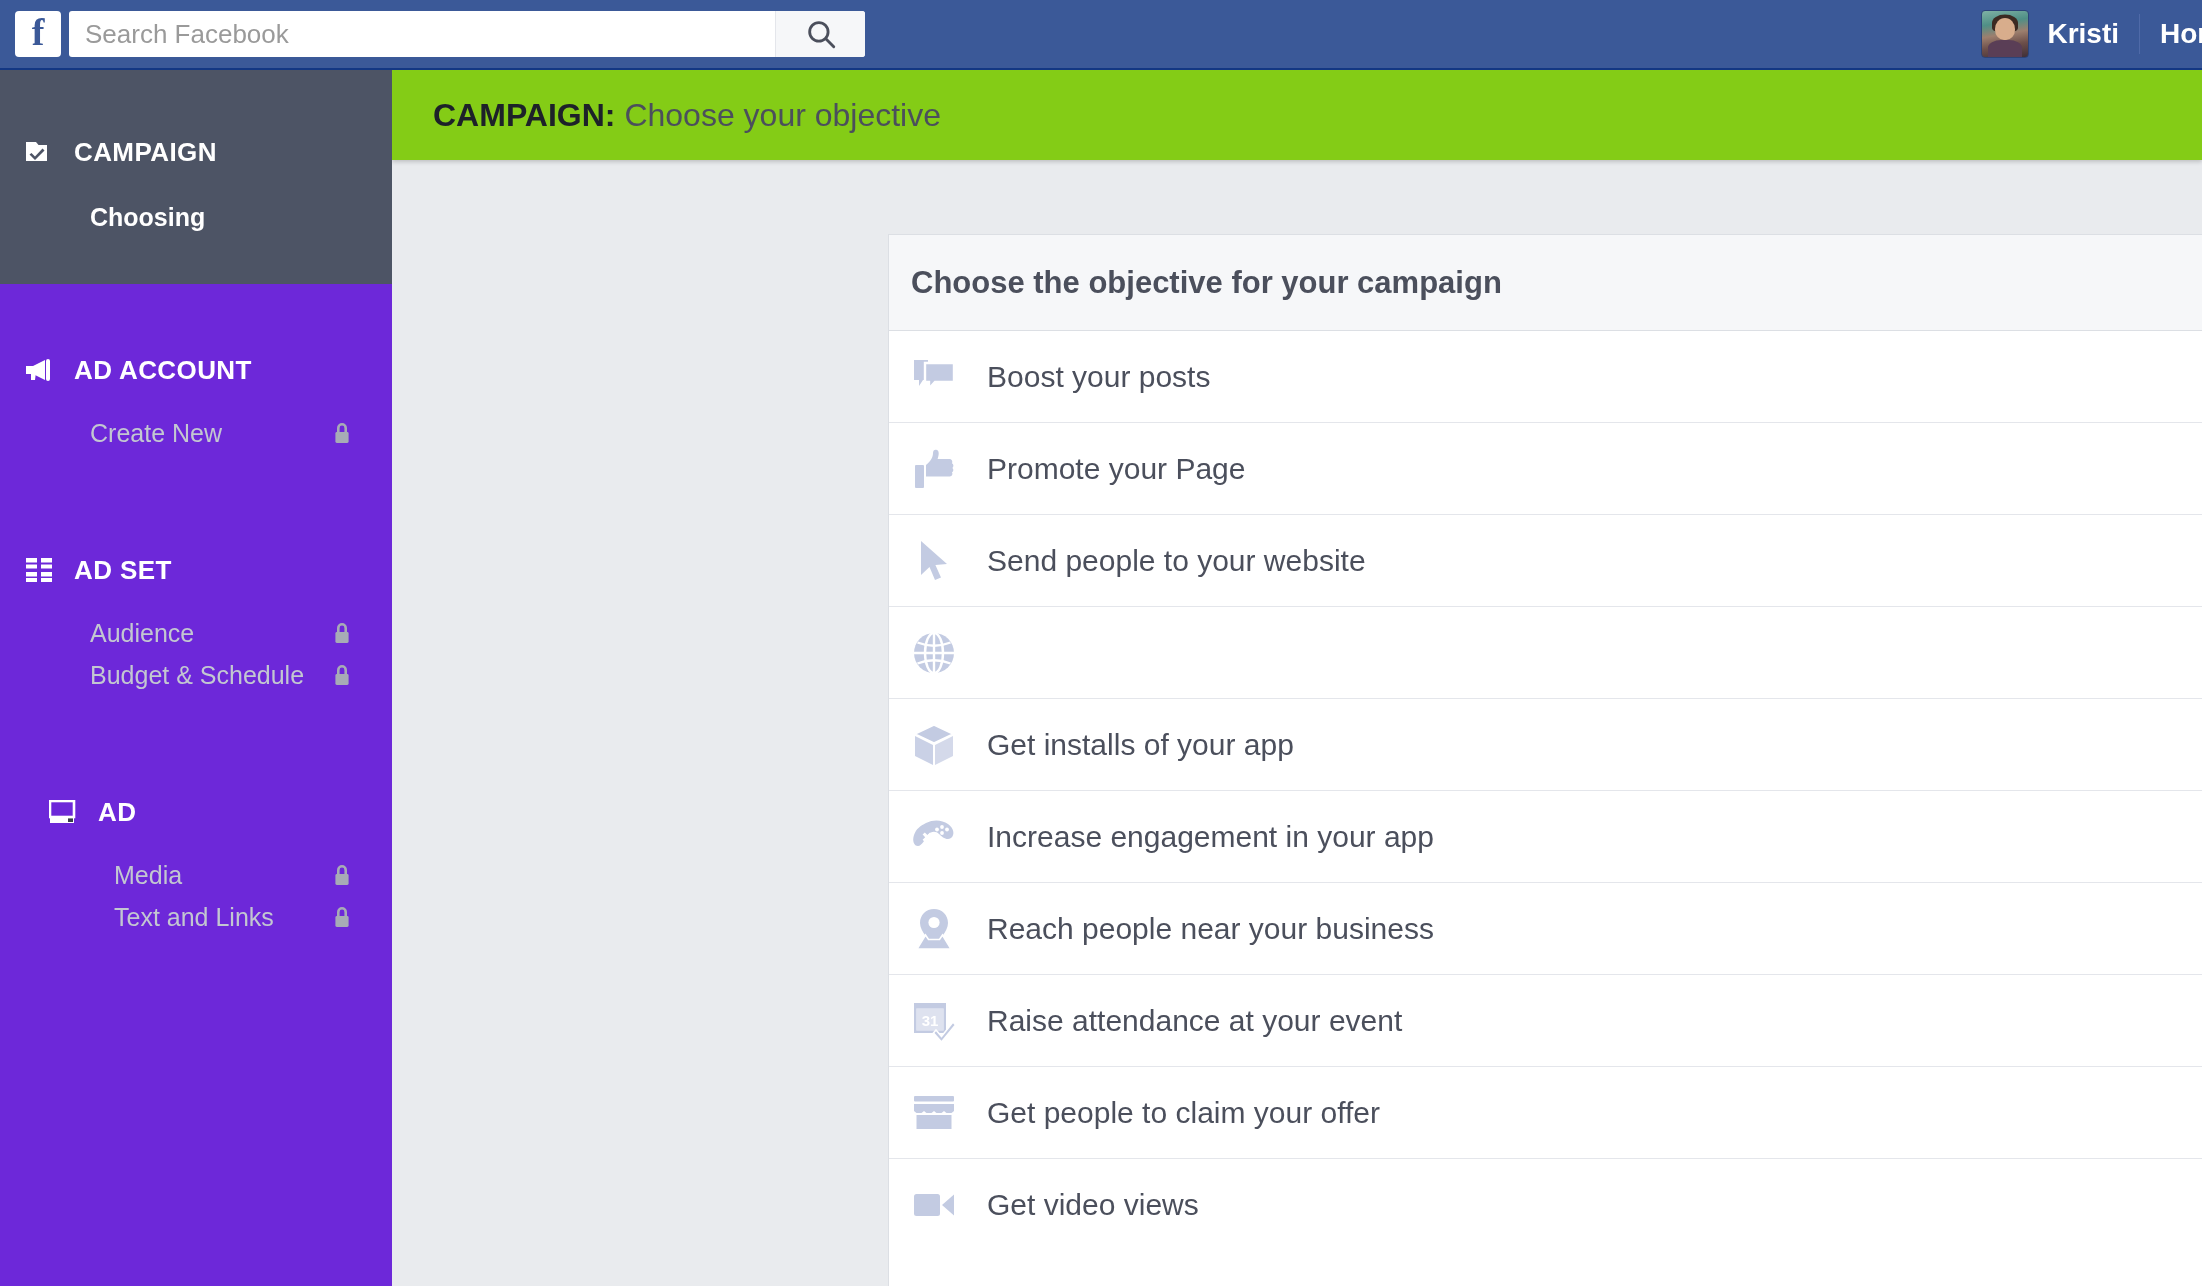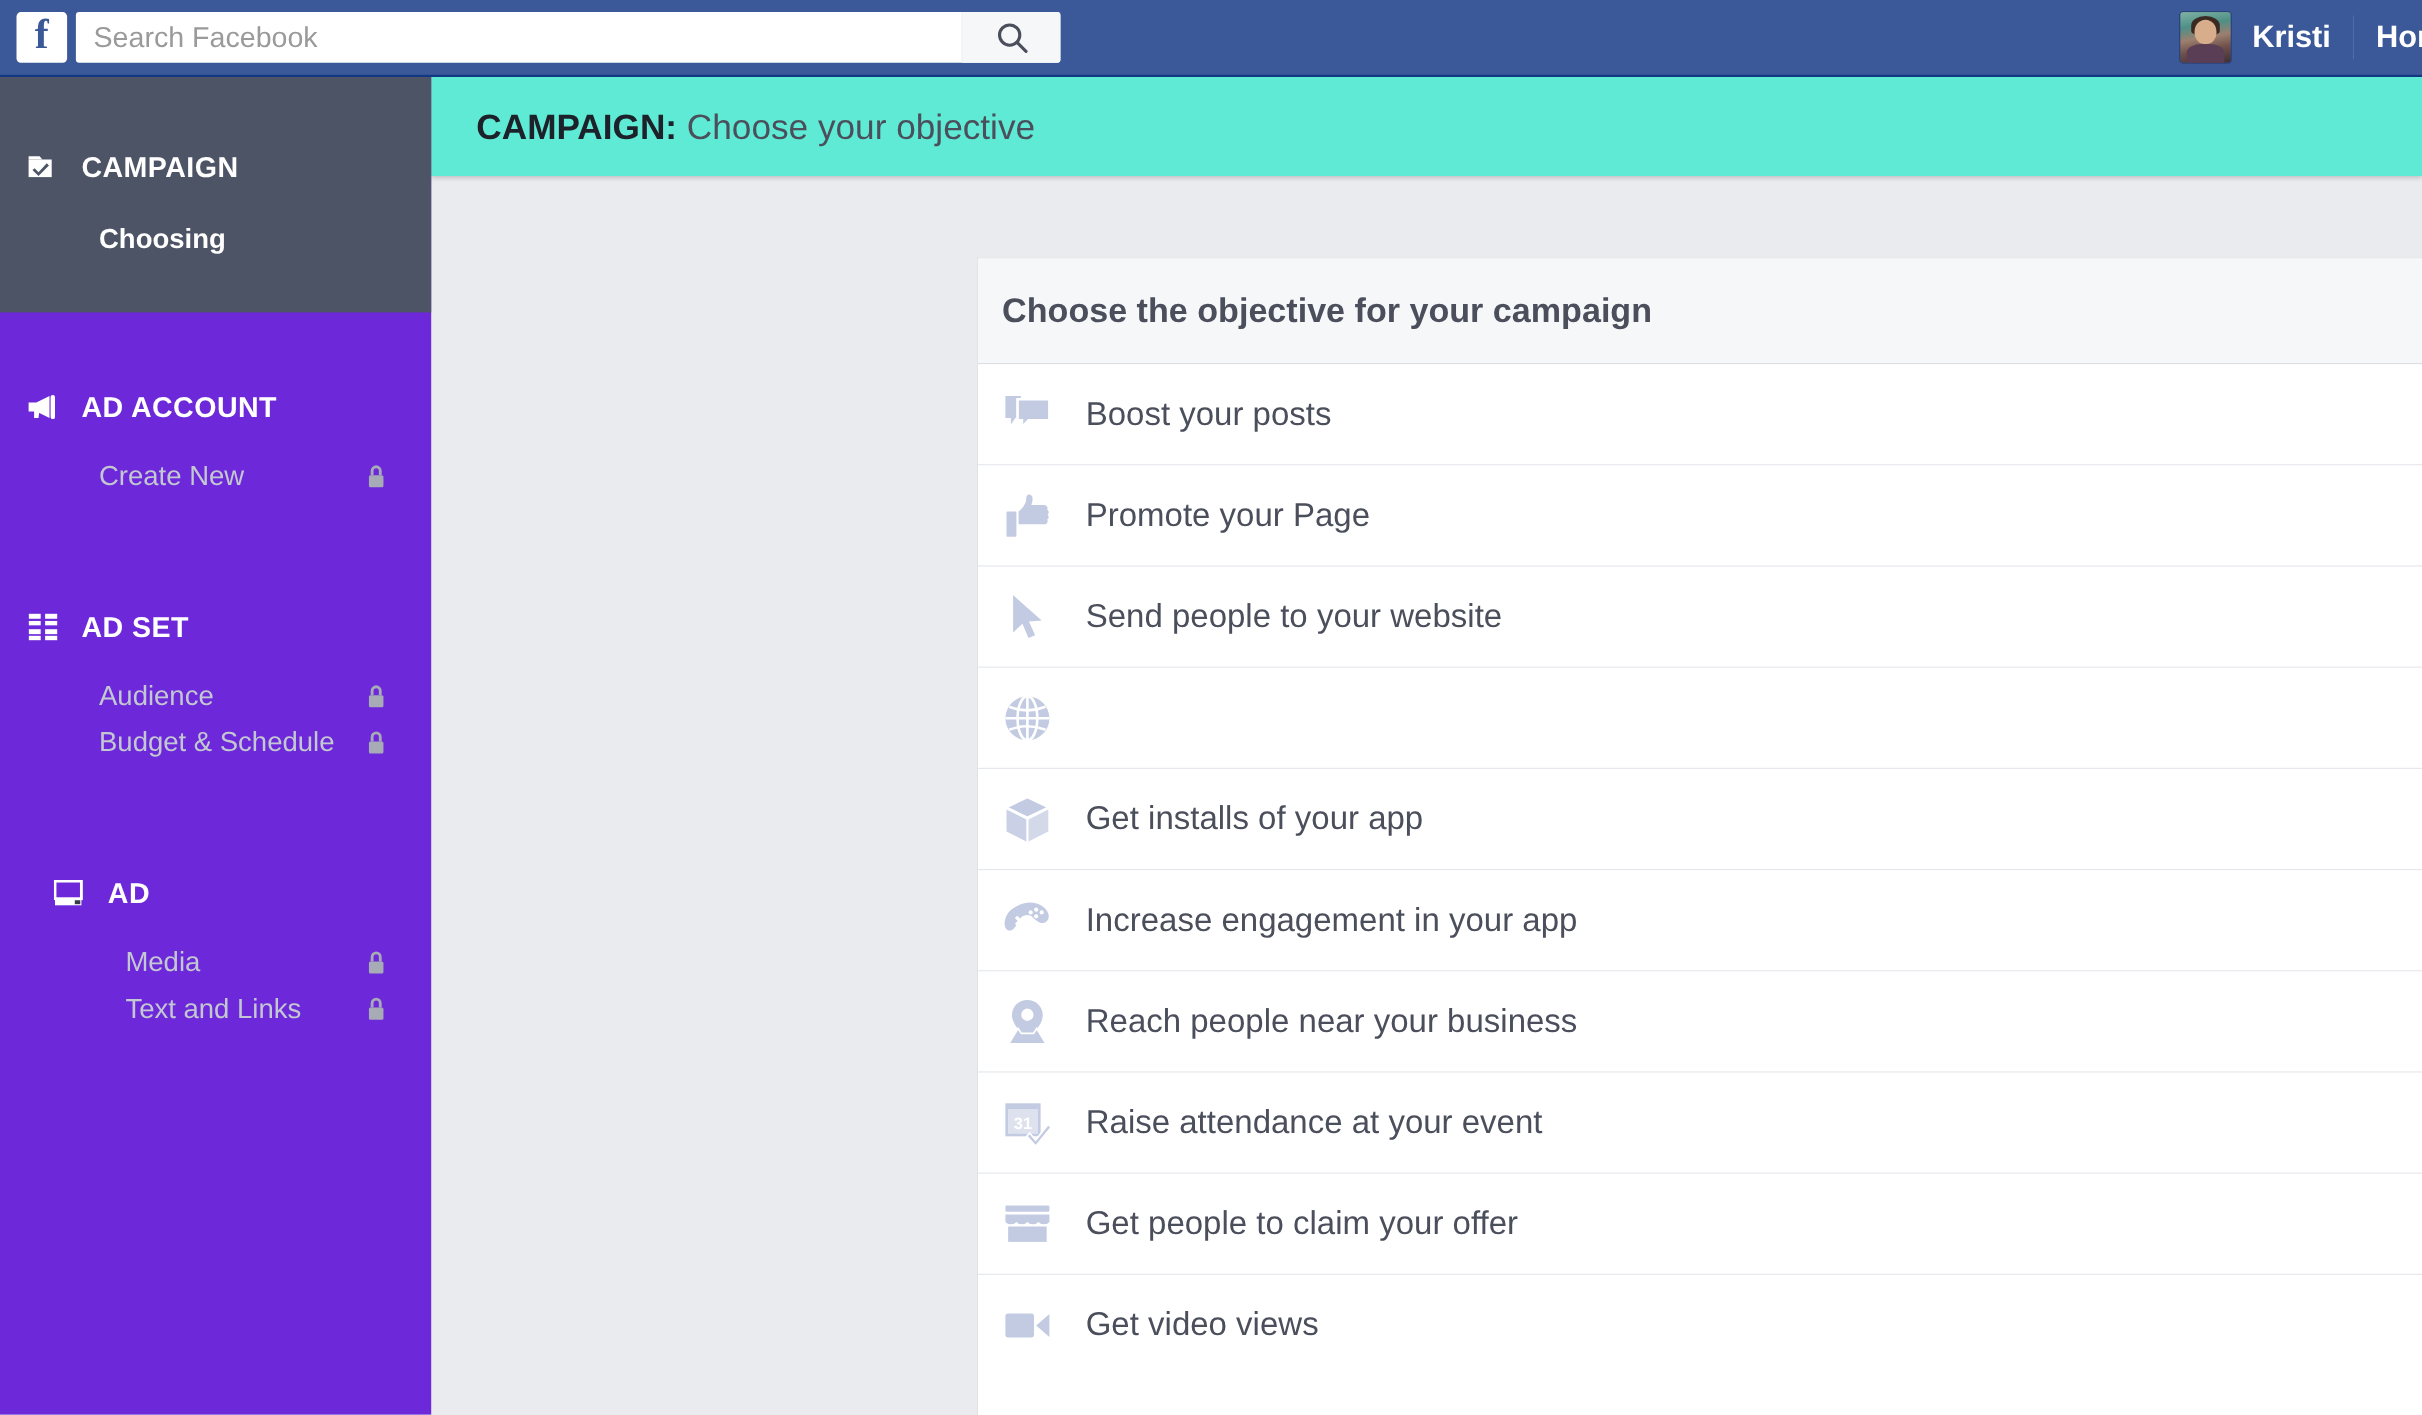--- a/index.html
+++ b/index.html
@@ -22,21 +22,21 @@
   #fb-logo{
     width:46px; height:46px; margin-left:15px;
     background:#fff; border-radius:4px;
     display:flex; align-items:center; justify-content:center;
     color:#3b5998; font-size:38px; font-weight:bold;
     font-family:"Liberation Serif", serif;
     line-height:1; padding-bottom:4px;
     flex:none;
   }
   #search-wrap{
-    margin-left:8px; width:895px; height:46px;
+    margin-left:8px; width:796px; height:46px;
     background:#fff; border-radius:3px;
     display:flex; align-items:center; position:relative;
     flex:none;
   }
   #search-input{
     flex:1; height:44px; border:none; outline:none;
     font-size:26px; color:#6b6b6b; padding:0 16px;
     font-family:"Liberation Sans", sans-serif;
     background:transparent;
   }
@@ -122,21 +122,21 @@
   .lock{ width:20px; height:24px; flex:none; }
 
   
   #main{
     position:absolute; left:392px; top:70px;
     width:1810px; height:1216px;
     background:#e9ebee;
   }
   #page-header{
     position:absolute; left:0; top:0; width:1810px; height:90px;
-    background:#5eead4;
+    background:#84cc16;
     box-shadow:0 2px 4px rgba(0,0,0,0.18);
     display:flex; align-items:center;
     z-index:10;
   }
   #page-header-text{
     margin-left:41px; font-size:32px; color:#4b4f5c;
   }
   #page-header-text b{ color:#1d2129; font-weight:bold; }
 
   

